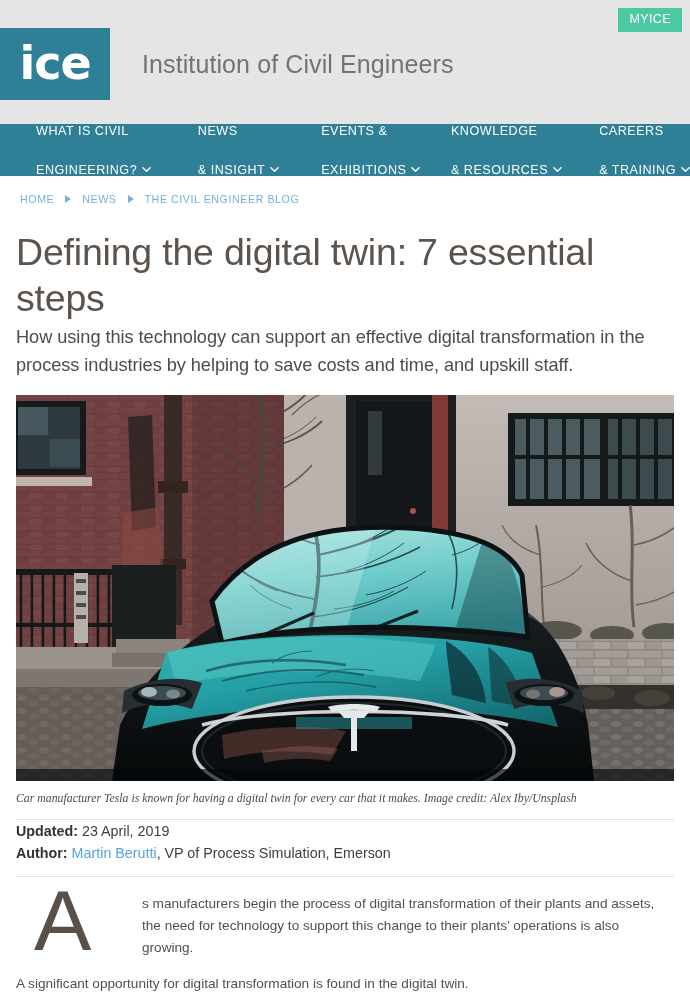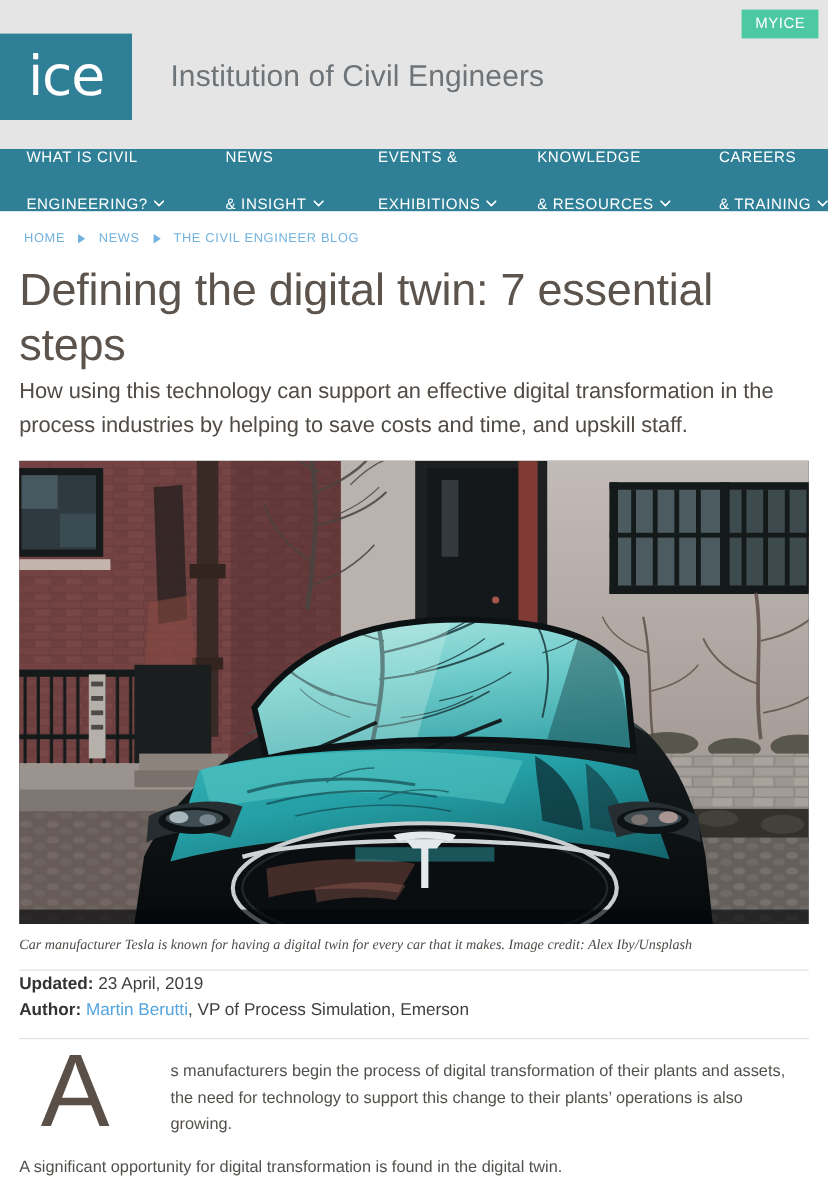--- a/index.html
+++ b/index.html
@@ -49,21 +49,21 @@
     height: 72px;
     background: #2f7f96;
     display: flex;
     align-items: center;
     justify-content: center;
     flex: none;
   }
   .logo-text {
     color: #ffffff;
     font-size: 46px;
-    font-weight: 400;
+    font-weight: 700;
     letter-spacing: -1px;
     line-height: 1;
     font-family: "DejaVu Sans", sans-serif;
     position: relative;
     top: -1px;
   }
 
   .brand-tagline {
     margin-left: 32px;
     font-size: 25px;
@@ -73,21 +73,21 @@
     white-space: nowrap;
     font-family: "Liberation Sans", sans-serif;
   }
 
   
   .main-nav {
     height: 52px;
     background: #2f7f96;
     display: flex;
     align-items: center;
-    padding-left: 22px;
+    padding-left: 36px;
   }
   .nav-item {
     color: #ffffff;
     font-size: 12.6px;
     line-height: 16px;
     letter-spacing: 0.5px;
     text-transform: uppercase;
     text-decoration: none;
     cursor: pointer;
     white-space: nowrap;
@@ -131,21 +131,21 @@
     width: 0; height: 0;
     border-left: 6px solid #72b2e0;
     border-top: 4px solid transparent;
     border-bottom: 4px solid transparent;
   }
 
   
   .wrap { padding: 0 16px; }
 
   .article-title {
-    margin-top: 13px;
+    margin-top: 24px;
     font-size: 37.5px;
     line-height: 46px;
     font-weight: 400;
     color: #5b534c;
     letter-spacing: -0.2px;
     font-family: "Liberation Sans", sans-serif;
   }
 
   .standfirst {
     margin-top: 3px;

